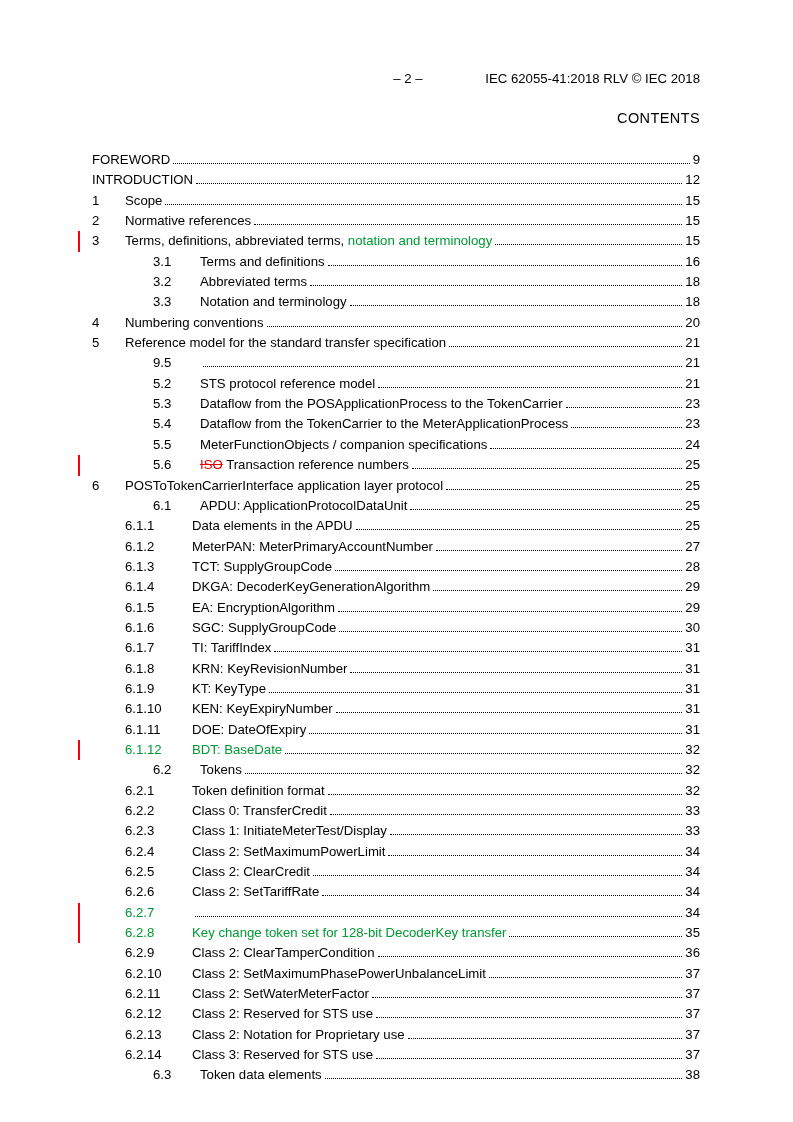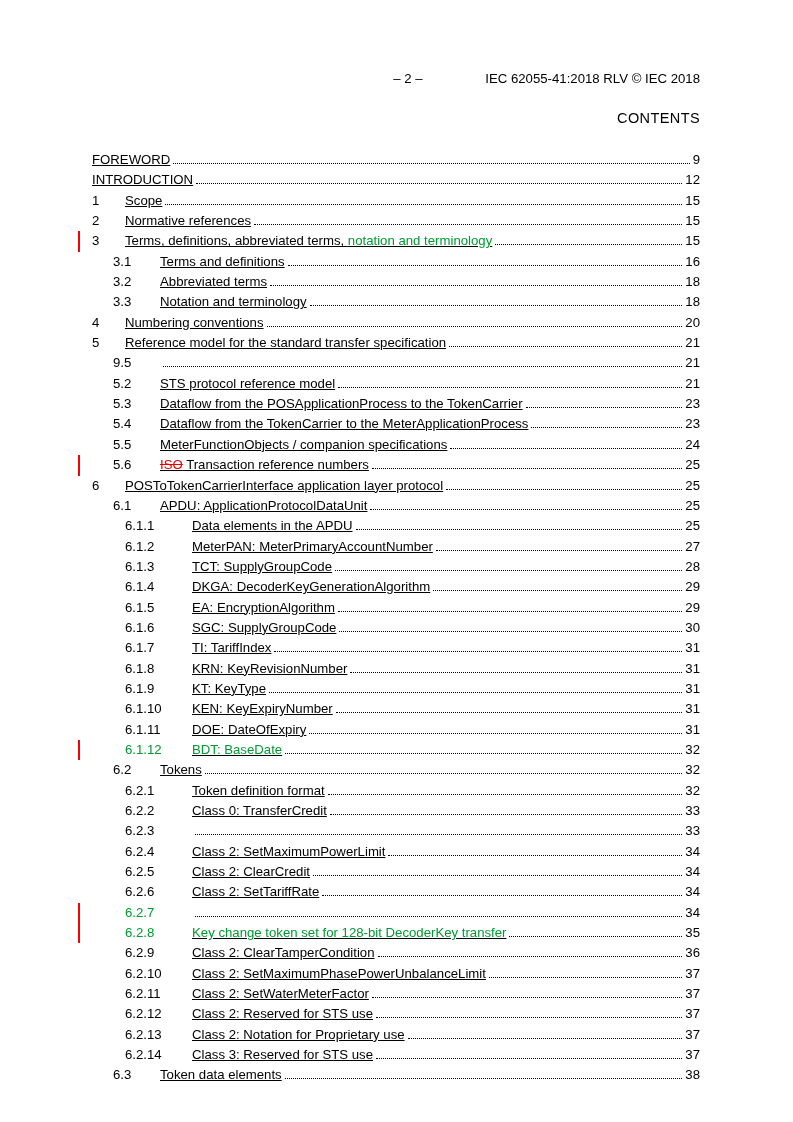--- a/index.html
+++ b/index.html
@@ -56,26 +56,26 @@
     display: flex;
     align-items: baseline;
     line-height: 20.35px;
     font-size: 13.2px;
     white-space: nowrap;
   }
   .toc-row .num { flex: 0 0 auto; }
   .lv0 { padding-left: 0; }
   .lv0 .num { width: 33px; }
   .lv1 { padding-left: 21px; }
-  .lv1 .num { width: 47px; }
+  .lv1 .num { width: 47px; margin-left: 40px; }
   .lv2 { padding-left: 33px; }
   .lv2 .num { width: 67px; }
   .num.empty { width: 0; }
 
-  .label { flex: 0 0 auto; text-decoration: underline; }
+  .label { flex: 0 0 auto; }
   .leader {
     flex: 1 1 auto;
     height: 1px;
     border-bottom: 1.8px dotted #000;
     margin: 0 3px;
     min-width: 10px;
   }
   .pagenum { flex: 0 0 auto; text-align: right; }
 
   .label .ins, .num.ins { color: var(--ins, #009933); }
@@ -299,20 +299,21 @@
     <span class="pagenum">32</span>
   </div>
       <div class="toc-row lv2">
     <span class="num">6.2.2</span>
     <span class="label"><span class="normal">Class 0: TransferCredit</span></span>
     <span class="leader"></span>
     <span class="pagenum">33</span>
   </div>
       <div class="toc-row lv2">
     <span class="num">6.2.3</span>
+    <span class="label"><span class="normal">Class 1: InitiateMeterTest/Display</span></span>
     <span class="leader"></span>
     <span class="pagenum">33</span>
   </div>
       <div class="toc-row lv2">
     <span class="num">6.2.4</span>
     <span class="label"><span class="normal">Class 2: SetMaximumPowerLimit</span></span>
     <span class="leader"></span>
     <span class="pagenum">34</span>
   </div>
       <div class="toc-row lv2">

